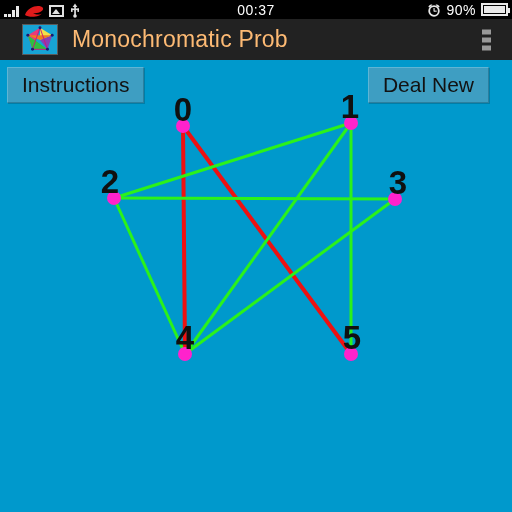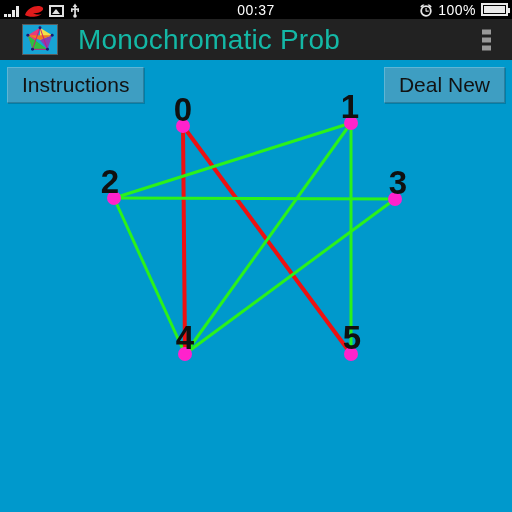--- a/index.html
+++ b/index.html
@@ -129,23 +129,23 @@
   }
   #app-icon {
     width: 36px; height: 31px;
     margin-left: 22px;
     background: #17a3d4;
     border: 1px solid #5a5a5a;
     box-sizing: border-box;
     flex: none;
   }
   #app-title {
-    color: #14b8a6;
-    font-size: 28px;
-    margin-left: 20px;
+    color: #fdba74;
+    font-size: 23px;
+    margin-left: 14px;
     white-space: nowrap;
     letter-spacing: 0.2px;
   }
   #overflow-menu {
     position: absolute;
     right: 17px; top: 50%;
     transform: translateY(-50%);
     display: flex;
     flex-direction: column;
     gap: 3px;
@@ -174,21 +174,21 @@
     border-bottom-color: #2c7f9e;
     color: #121212;
     font-size: 21px;
     font-family: "Liberation Sans", sans-serif;
     padding: 5px 14px;
     cursor: pointer;
     white-space: nowrap;
     box-shadow: 1px 1px 0 rgba(0,0,0,0.18);
   }
   #btn-instructions { left: 7px; top: 7px; }
-  #btn-deal-new { right: 7px; top: 7px; text-align: right; }
+  #btn-deal-new { right: 23px; top: 7px; text-align: right; }
 
   #graph-svg {
     position: absolute;
     left: 0; top: 0;
     width: 512px; height: 452px;
   }
   .node-label {
     font-family: "Liberation Sans", sans-serif;
     font-size: 33px;
     font-weight: bold;
@@ -232,21 +232,21 @@
     <div id="status-right">
       <span class="alarm-ic">
         <svg viewBox="0 0 14 14" width="14" height="14">
           <circle cx="7" cy="8" r="4.8" fill="none" stroke="#e8e8e8" stroke-width="1.8"></circle>
           <rect x="6.5" y="5" width="1.1" height="3.4" fill="#e8e8e8"></rect>
           <rect x="6.9" y="7.6" width="2.8" height="1.1" fill="#e8e8e8"></rect>
           <path d="M1.3 4 C2 1.6, 4.2 0.8, 5.4 1.8 L2.8 4.6 Z" fill="#e8e8e8"></path>
           <path d="M12.7 4 C12 1.6, 9.8 0.8, 8.6 1.8 L11.2 4.6 Z" fill="#e8e8e8"></path>
         </svg>
       </span>
-      <span id="battery-pct">100%</span>
+      <span id="battery-pct">90%</span>
       <span class="battery-ic"></span>
     </div>
   </div>
 
   <div id="action-bar">
     <div id="app-icon">
       <svg viewBox="0 0 36 31" width="34" height="29">
         <polygon points="18,3 31,11 26,26 10,26 5,11" fill="#17a3d4"></polygon>
         <polygon points="18,3 5,11 10,26" fill="#e83b7a"></polygon>
         <polygon points="18,3 31,11 18,16" fill="#f2e14a"></polygon>

